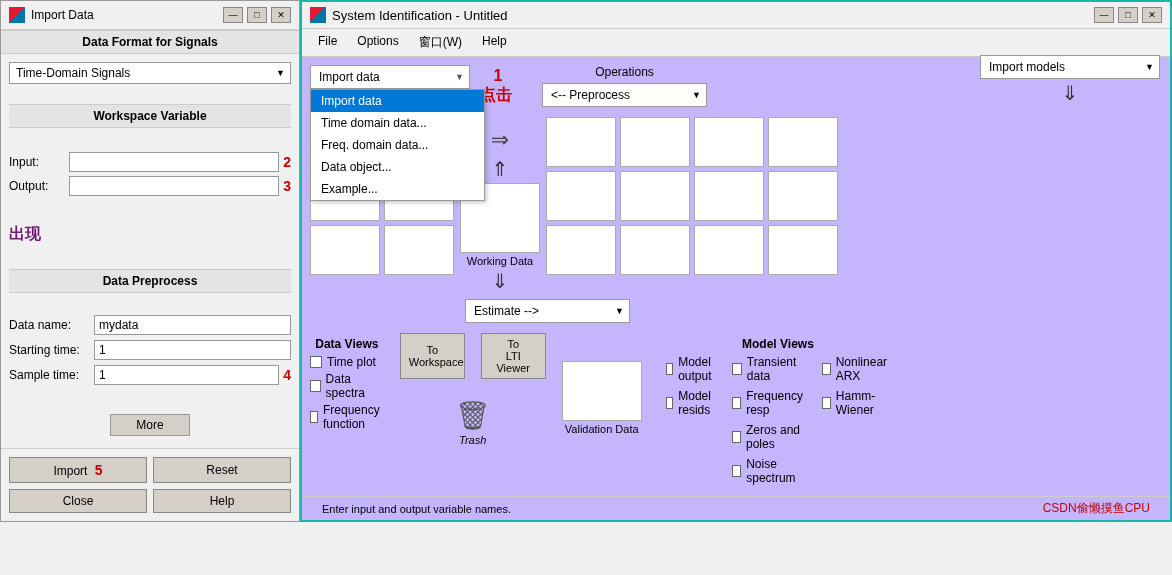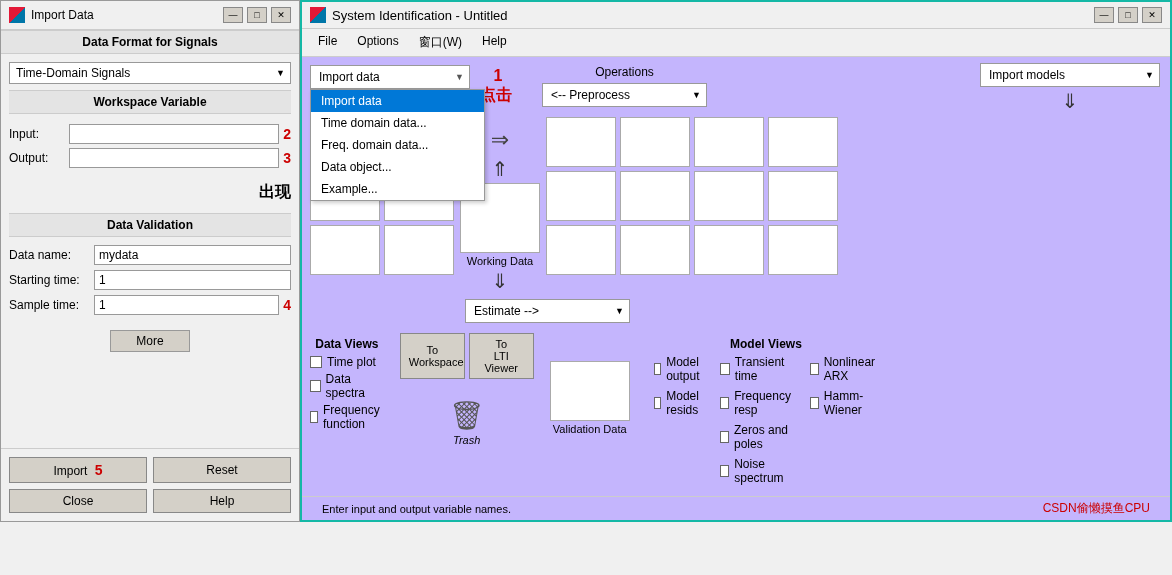--- a/index.html
+++ b/index.html
@@ -38,37 +38,37 @@
 
     .section-header {
       background: #e4e4e4;
       border-bottom: 1px solid #ccc;
       border-top: 1px solid #ccc;
       text-align: center;
       padding: 4px;
       font-weight: bold;
       font-size: 12px;
     }
-    .left-content { padding: 8px; display: flex; flex-direction: column; gap: 6px; }
+    .left-content { padding: 8px; display: flex; flex-direction: column; gap: 20px; }
     .dropdown-select {
       width: 100%; padding: 3px 6px; border: 1px solid #999; background: white;
       font-size: 12px; appearance: none; cursor: pointer;
     }
     .dropdown-wrapper { position: relative; width: 100%; }
     .dropdown-wrapper::after {
       content: '▼'; position: absolute; right: 6px; top: 50%; transform: translateY(-50%);
       font-size: 9px; pointer-events: none;
     }
 
     .workspace-section { margin-top: 4px; }
     .form-row { display: flex; align-items: center; margin-bottom: 4px; }
     .form-label { width: 60px; font-size: 12px; }
     .form-input { flex: 1; padding: 2px 4px; border: 1px solid #999; background: white; font-size: 12px; }
 
-    .annotation-red { color: #000000; font-size: 16px; font-weight: bold; text-align: right; padding: 4px 0; }
+    .annotation-red { color: #701a75; font-size: 16px; font-weight: bold; text-align: left; padding: 4px 0; }
 
     .data-info-section { margin-top: 2px; }
     .data-form-row { display: flex; align-items: center; margin-bottom: 5px; }
     .data-form-label { width: 85px; font-size: 12px; }
     .data-form-input { flex: 1; padding: 2px 4px; border: 1px solid #999; background: white; font-size: 12px; }
 
     .more-btn {
       width: 80px; margin: 4px auto; display: block;
       padding: 3px 10px; border: 1px solid #999; background: #d4d0c8;
       cursor: pointer; font-size: 12px; text-align: center;
@@ -256,21 +256,21 @@
       </div>
       <div class="form-row">
         <span class="form-label">Output:</span>
         <input class="form-input" type="text" style="">
         <span class="annot-num">3</span>
       </div>
     </div>
 
     <div class="annotation-red">出现</div>
 
-    <div class="section-header">Data Validation</div>
+    <div class="section-header">Data Preprocess</div>
 
     <div class="data-info-section">
       <div class="data-form-row">
         <span class="data-form-label">Data name:</span>
         <input class="data-form-input" type="text" value="mydata" style="">
       </div>
       <div class="data-form-row">
         <span class="data-form-label">Starting time:</span>
         <input class="data-form-input" type="text" value="1" style="">
       </div>
@@ -421,21 +421,21 @@
             <span class="cb"></span>
             <span>Data spectra</span>
           </div>
           <div class="checkbox-row">
             <span class="cb"></span>
             <span>Frequency function</span>
           </div>
         </div>
 
         <div style="display:flex; flex-direction:column; align-items:center; gap:4px;">
-          <div style="display:flex; gap:4px;">
+          <div style="display:flex; gap:16px;">
             <button class="to-ws-btn">To<br>Workspace</button>
             <button class="to-ws-btn">To<br>LTI Viewer</button>
           </div>
 
           <div class="trash-area">
             <div style="font-size:28px; color:#555; margin-top:8px;">🗑</div>
             <span style="font-size:11px;font-style:italic;">Trash</span>
           </div>
         </div>
 
@@ -446,21 +446,21 @@
 
         <div class="model-views-section" style="margin-left:8px;">
           <div class="section-title">Model Views</div>
           <div style="display:grid; grid-template-columns:1fr 1fr 1fr; gap:3px 16px; margin-top:4px;">
             <div class="checkbox-row">
               <span class="cb"></span>
               <span>Model output</span>
             </div>
             <div class="checkbox-row">
               <span class="cb"></span>
-              <span>Transient time</span>
+              <span>Transient data</span>
             </div>
             <div class="checkbox-row">
               <span class="cb"></span>
               <span>Nonlinear ARX</span>
             </div>
             <div class="checkbox-row">
               <span class="cb"></span>
               <span>Model resids</span>
             </div>
             <div class="checkbox-row">
@@ -480,21 +480,21 @@
             <div></div>
             <div class="checkbox-row">
               <span class="cb"></span>
               <span>Noise spectrum</span>
             </div>
           </div>
         </div>
       </div>
     </div>
 
-    <div style="position:absolute; top:63px; right:12px;">
+    <div style="position:absolute; top:55px; right:12px;">
       <div class="import-models-wrapper">
         <select class="import-models-dropdown">
           <option>Import models</option>
         </select>
       </div>
       <div style="display:flex; justify-content:center; font-size:20px; color:#333; margin-top:2px;">⇓</div>
     </div>
   </div>
 
   <div class="status-bar">

